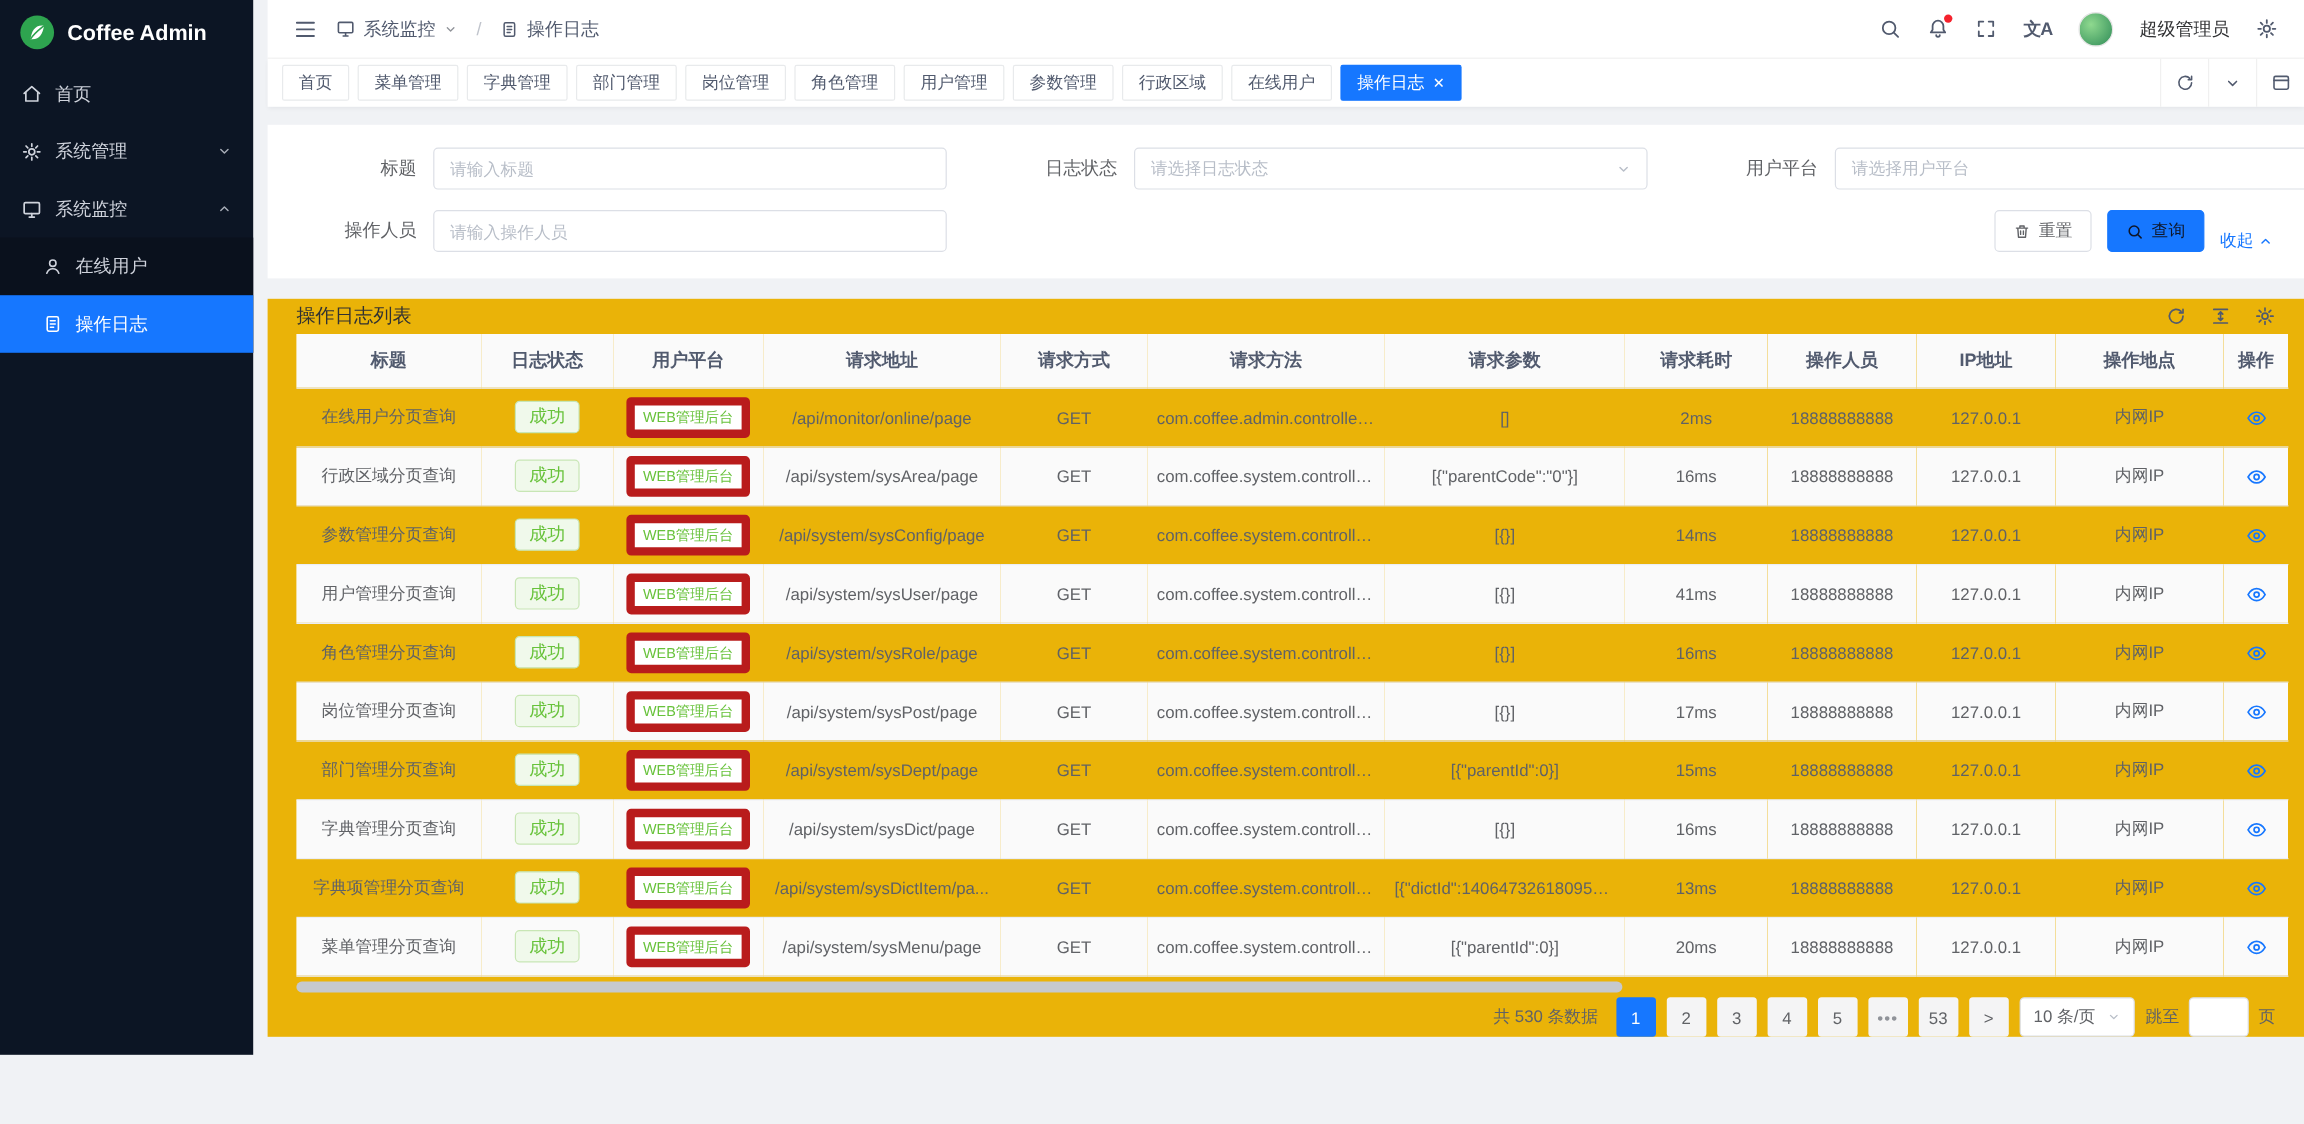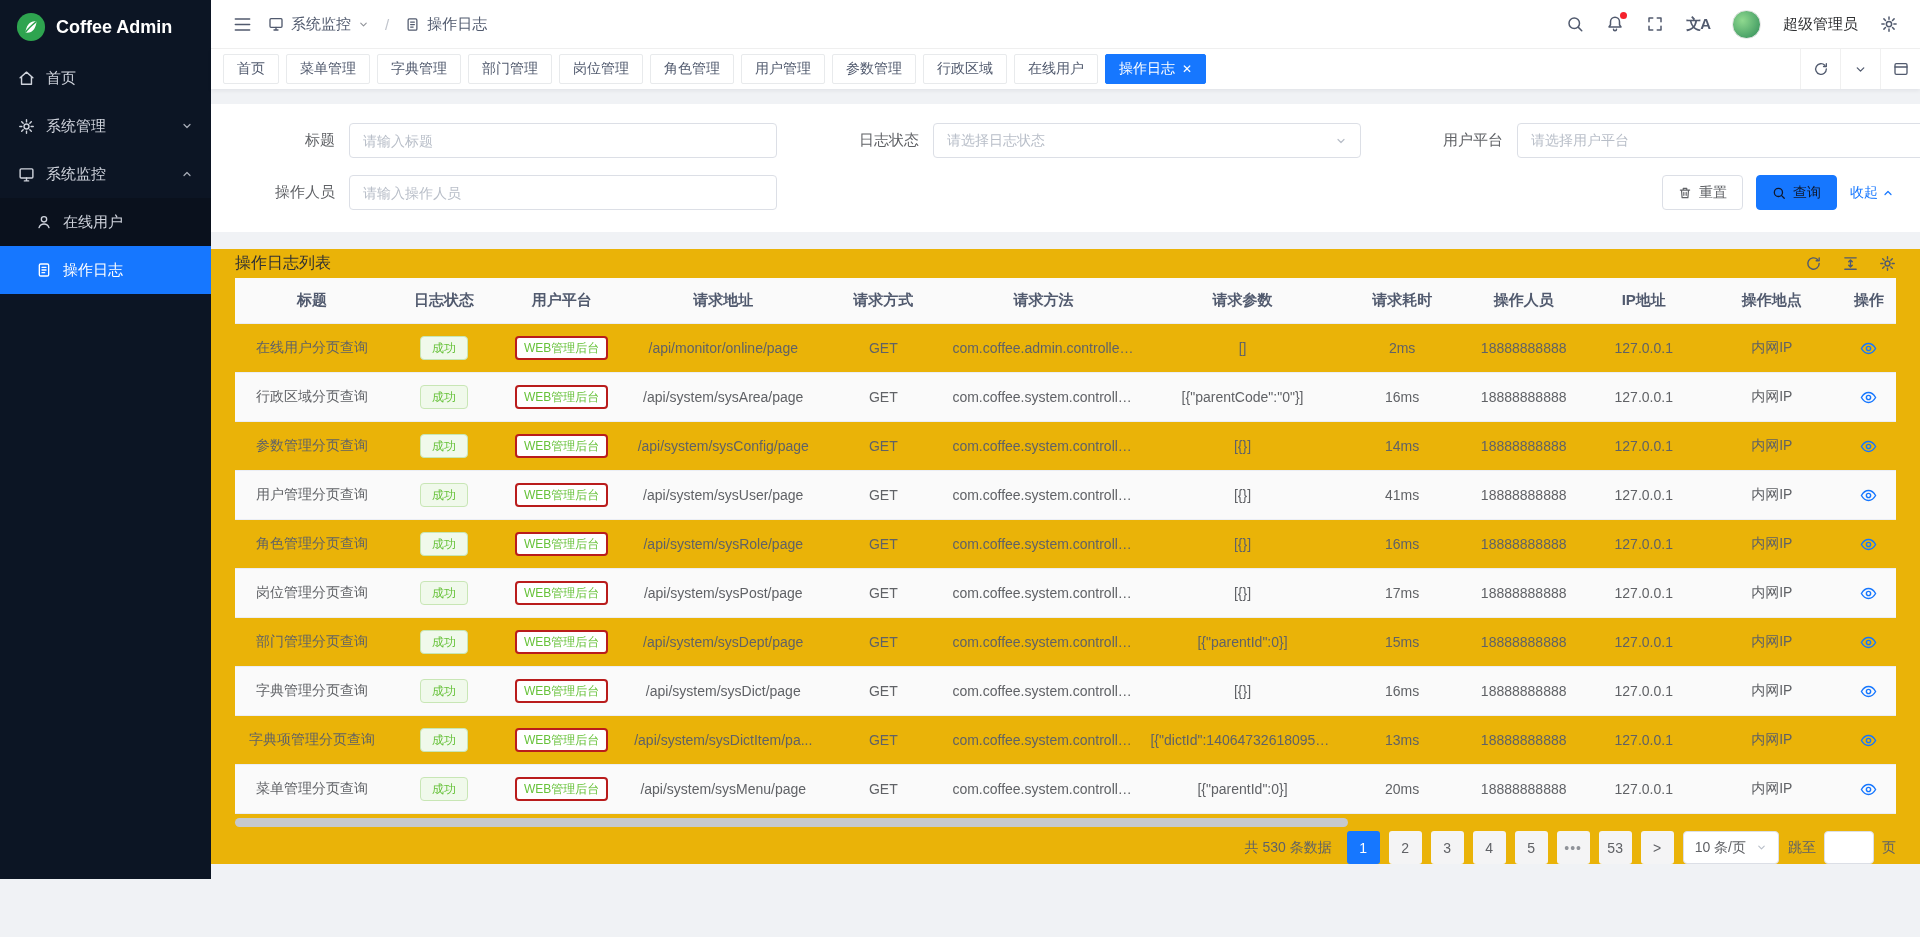--- a/index.html
+++ b/index.html
@@ -1,19 +1,19 @@
 <!DOCTYPE html>
 <html><head>
 <meta charset="utf-8">
 <style>
   *{box-sizing:border-box;margin:0;padding:0;}
   html,body{width:1920px;height:937px;overflow:hidden;}
   body{font-family:"Liberation Sans","DejaVu Sans",sans-serif;background:#f0f2f5;color:#303133;}
   svg{display:block;}
-  .app{display:flex;width:1920px;height:879px;}
+  .app{display:flex;width:1920px;height:879px;gap:12px;}
 
   
   .sidebar{width:211px;min-width:211px;background:#0c1524;display:flex;flex-direction:column;}
   .logo-row{height:54px;display:flex;align-items:center;gap:10px;padding:0 16px;cursor:pointer;}
   .logo-text{color:#fff;font-size:18px;font-weight:bold;white-space:nowrap;}
   .side-item{height:48px;display:flex;align-items:center;gap:11px;padding:0 18px;color:#cfd3dc;font-size:15px;cursor:pointer;white-space:nowrap;}
   .side-item .chev{margin-left:auto;opacity:.8;}
   .side-sub{background:#0a111d;}
   .side-item.sub{padding-left:36px;}
   .side-item.active{background:#1677ff;color:#fff;}
@@ -44,21 +44,21 @@
   
   .filter-card{background:#fff;margin-top:15px;padding:19px 26px 5px 26px;}
   .filter-row{display:flex;align-items:center;margin-bottom:17px;}
   .filter-field{display:flex;align-items:center;}
   .filter-field + .filter-field{margin-left:44px;}
   .filter-label{width:112px;text-align:right;padding-right:14px;font-size:15px;color:#606266;white-space:nowrap;}
   .filter-input{width:428px;height:35px;border:1px solid #dcdfe6;border-radius:4px;padding:0 13px;font-size:14px;color:#303133;outline:none;background:#fff;}
   .filter-input::placeholder{color:#b8bec8;}
   .filter-select{width:428px;height:35px;border:1px solid #dcdfe6;border-radius:4px;padding:0 13px;display:flex;align-items:center;cursor:pointer;background:#fff;}
   .filter-select .ph{flex:1;font-size:14px;color:#b8bec8;white-space:nowrap;overflow:hidden;}
-  .filter-actions{margin-left:auto;display:flex;align-items:center;gap:13px;}
+  .filter-actions{margin-left:auto;display:flex;align-items:flex-end;gap:13px;}
   .btn{height:35px;display:flex;align-items:center;gap:7px;padding:0 15px;border-radius:4px;font-size:14px;cursor:pointer;border:1px solid #dcdfe6;background:#fff;color:#606266;font-family:inherit;}
   .btn-primary{background:#1677ff;border-color:#1677ff;color:#0f172a;}
   .collapse-link{display:flex;align-items:center;gap:4px;color:#1677ff;font-size:14px;cursor:pointer;text-decoration:none;}
 
   
   .table-card{background:#eab308;margin:17px 0 15px 0;padding:0 24px;flex:1;display:flex;flex-direction:column;min-height:0;}
   .card-header{height:52px;display:flex;align-items:center;}
   .card-title{font-size:16px;color:#303133;}
   .card-tools{margin-left:auto;display:flex;align-items:center;gap:20px;color:#515a6e;}
   .tool{cursor:pointer;}
@@ -74,22 +74,22 @@
   .log-table th:nth-child(5),.log-table td:nth-child(5){width:122px;}
   .log-table th:nth-child(6),.log-table td:nth-child(6){width:198px;}
   .log-table th:nth-child(7),.log-table td:nth-child(7){width:200px;}
   .log-table th:nth-child(8),.log-table td:nth-child(8){width:119px;}
   .log-table th:nth-child(9),.log-table td:nth-child(9){width:124px;}
   .log-table th:nth-child(10),.log-table td:nth-child(10){width:116px;}
   .log-table th:nth-child(11),.log-table td:nth-child(11){width:140px;}
   .log-table th:nth-child(12),.log-table td:nth-child(12){width:54px;}
   .col-action{box-shadow:-12px 0 12px -10px rgba(0,0,0,.22);}
   .tag{display:inline-block;border-radius:4px;line-height:1;}
-  .tag-success{padding:5px 11px;font-size:12px;color:#67c23a;background:#f0f9eb;border:1px solid #c8e6b5;}
-  .tag-plain{padding:4px 7px;font-size:12px;color:#67c23a;background:#fff;border:2px solid #b91c1c;}
+  .tag-success{padding:5px 11px;font-size:15px;color:#67c23a;background:#f0f9eb;border:1px solid #c8e6b5;}
+  .tag-plain{padding:4px 7px;font-size:12px;color:#67c23a;background:#fff;border:7px solid #b91c1c;}
   .eye{display:inline-flex;cursor:pointer;vertical-align:middle;}
 
   .spacer{flex:1;}
   .h-scrollbar{height:9px;margin:4px 0 8px 0;position:relative;}
   .h-thumb{position:absolute;left:0;top:0;height:9px;width:67%;background:#c6c9ce;border-radius:5px;cursor:pointer;}
 
   .pagination{height:54px;display:flex;align-items:center;justify-content:flex-end;gap:9px;font-size:14px;color:#606266;}
   .total-text{margin-right:6px;white-space:nowrap;}
   .pages{display:flex;align-items:center;gap:9px;}
   .page-btn{min-width:33px;height:33px;background:#f4f4f5;border-radius:3px;display:flex;align-items:center;justify-content:center;font-size:14px;color:#606266;cursor:pointer;padding:0 6px;}

